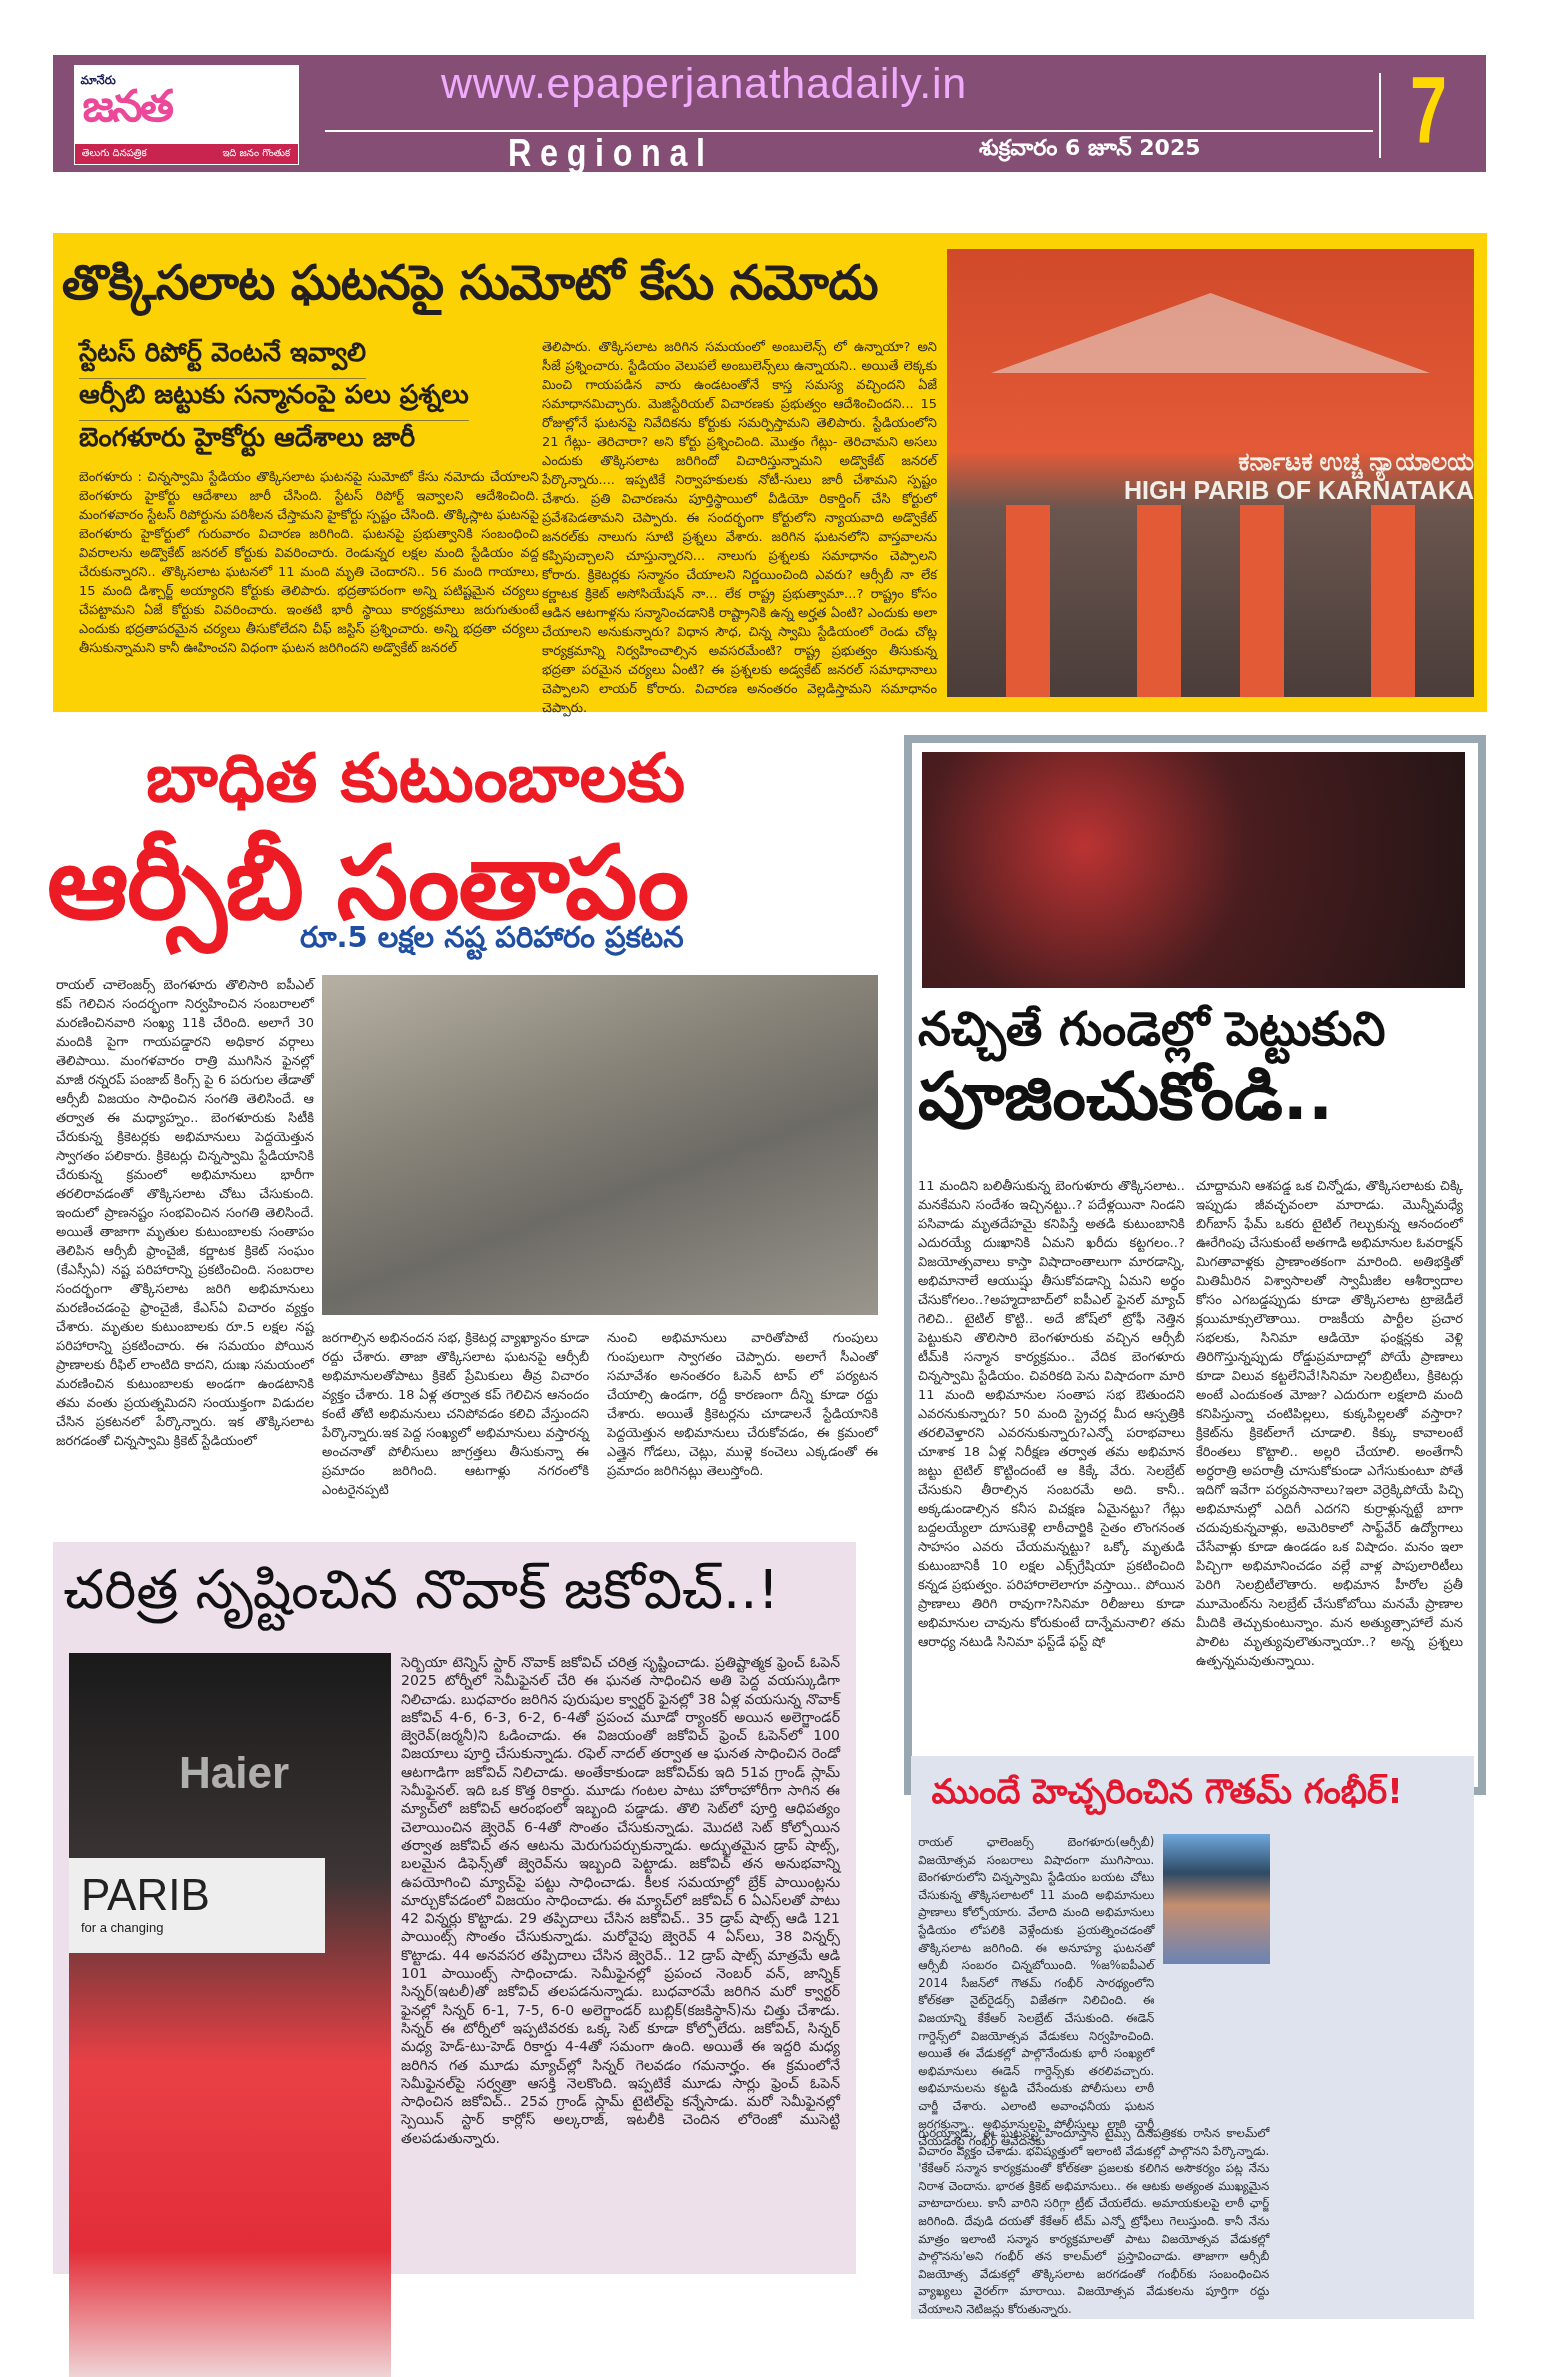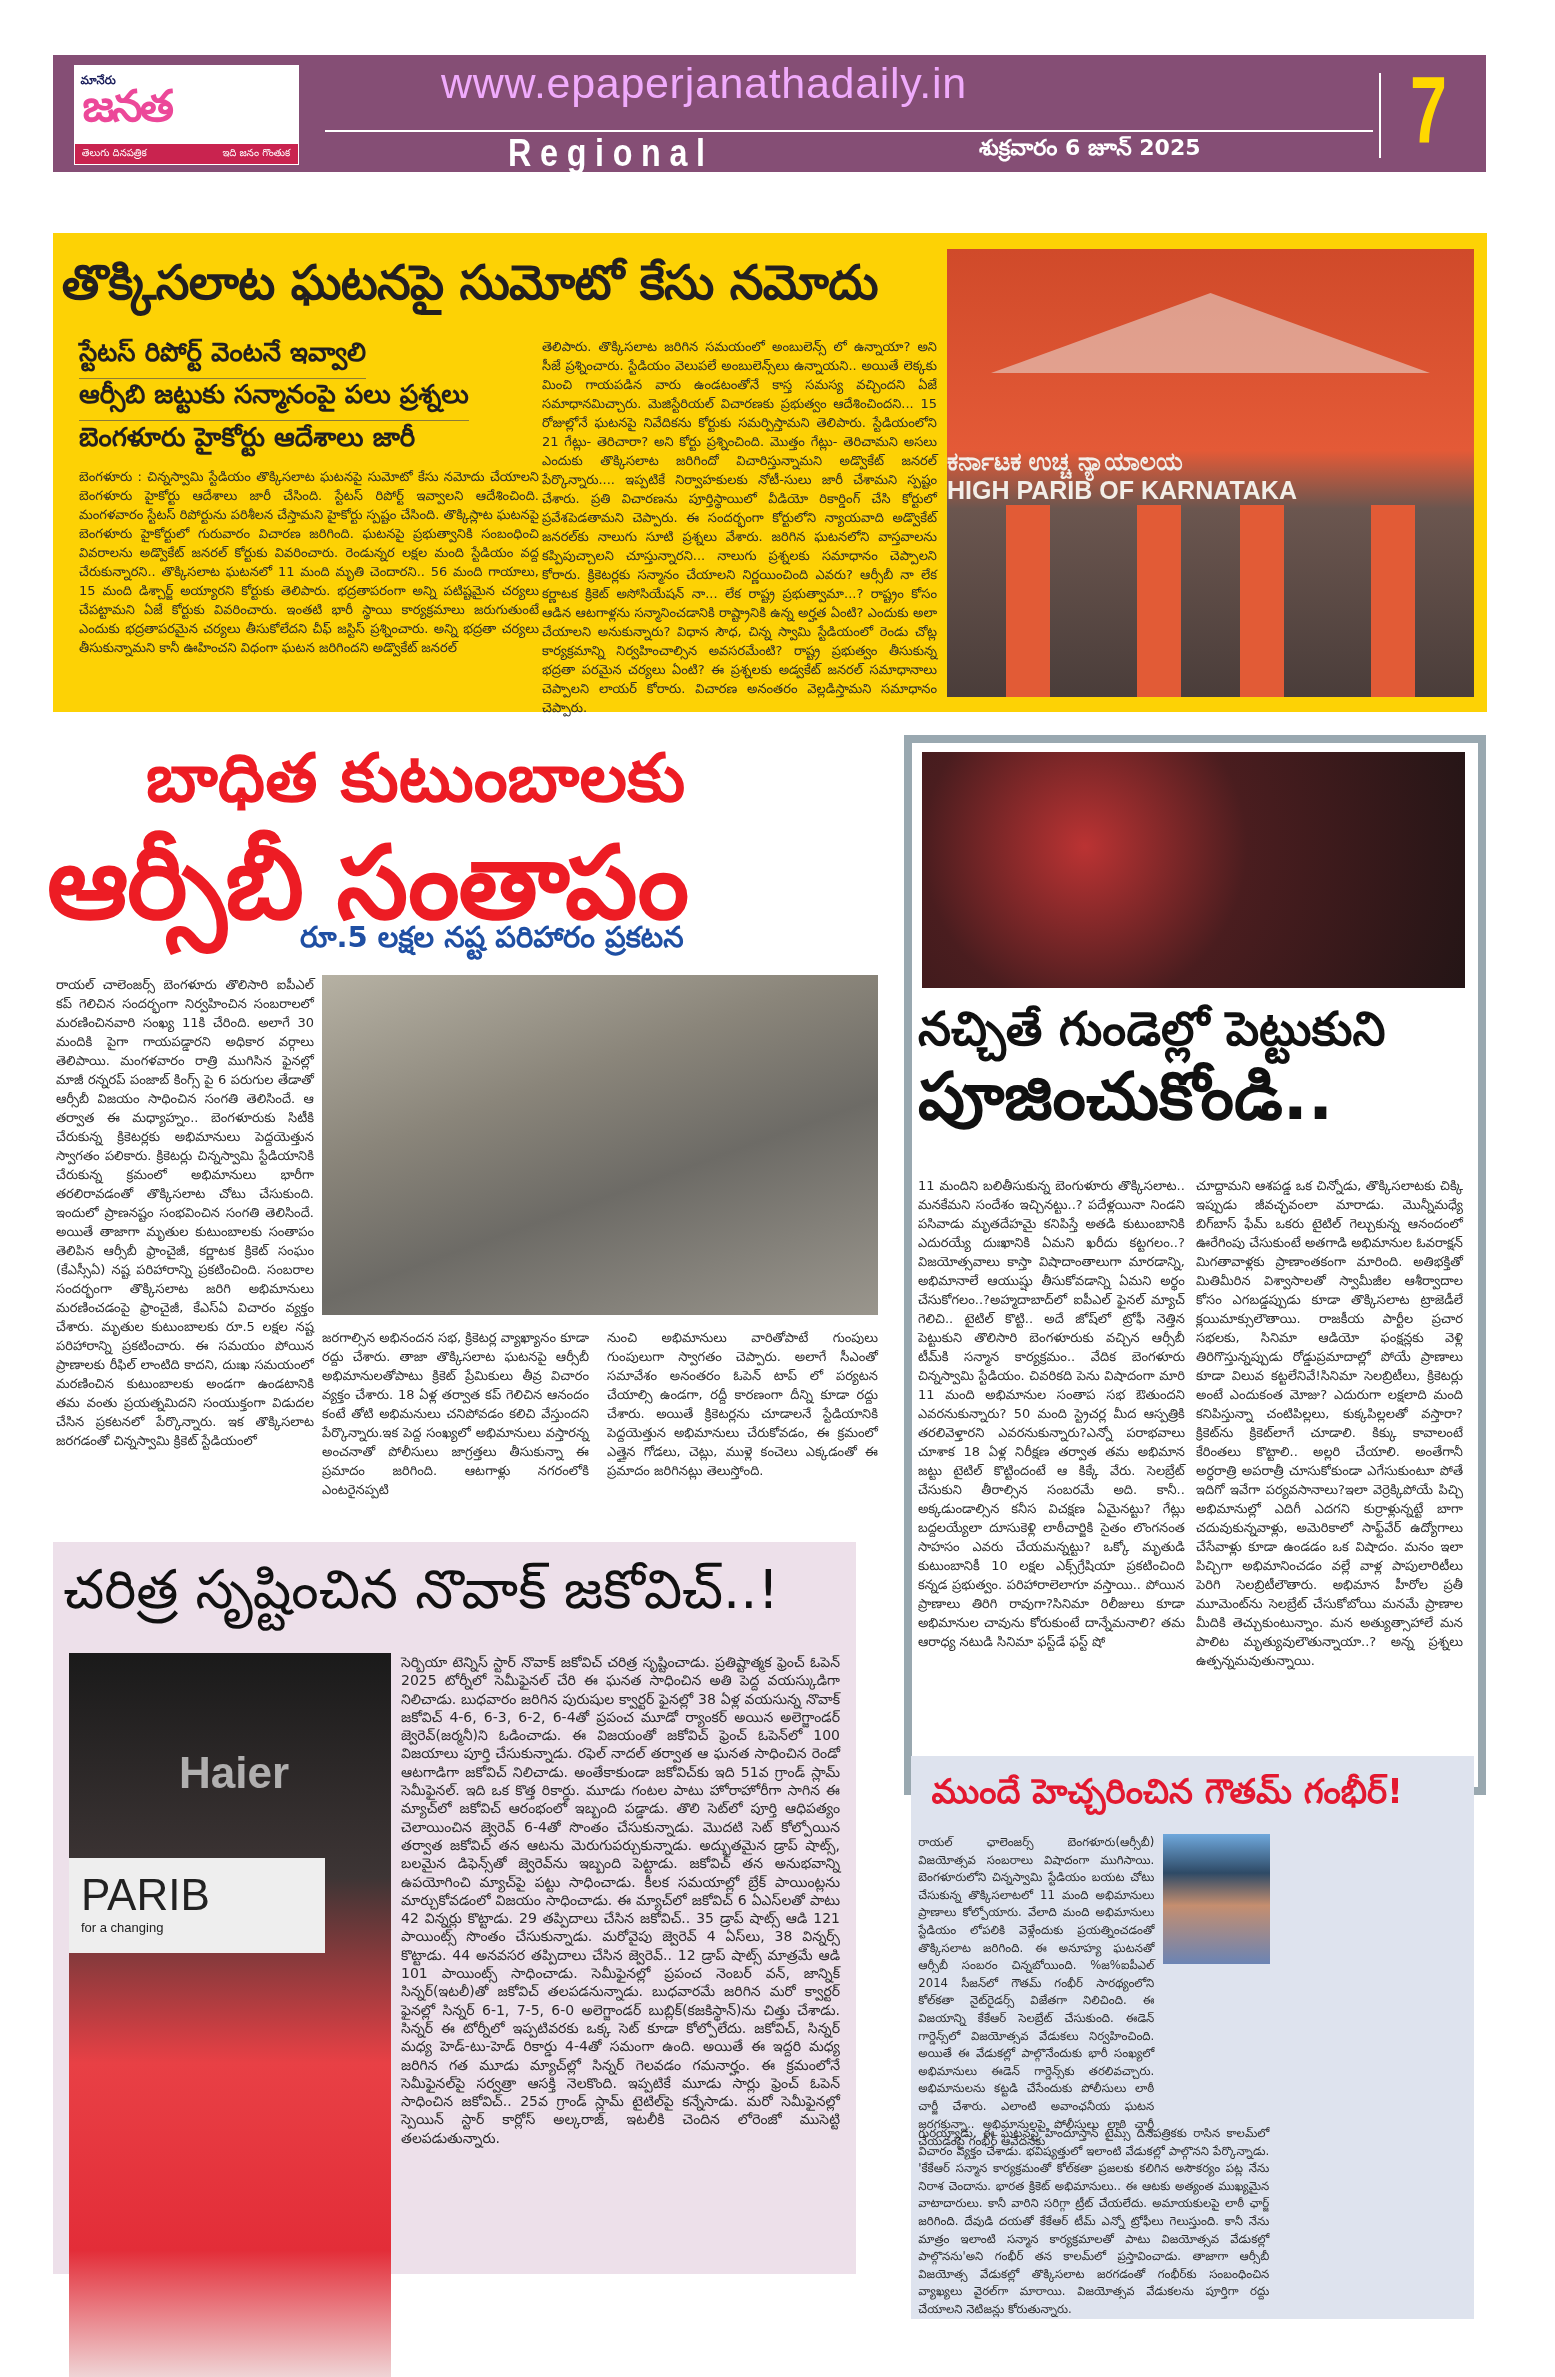--- a/index.html
+++ b/index.html
@@ -17,21 +17,21 @@
 #date{left:926px;top:80px;font-size:22px;color:#fff;font-weight:bold}
 #vrule{left:1326px;top:17.6px;width:1.5px;height:85px;background:#fff}
 #page-no{left:1357px;top:4.4px;font-family:"Liberation Sans",sans-serif;font-size:95px;font-weight:bold;color:#ffd800;line-height:102px;transform:scaleX(.7);transform-origin:left}
 
 #a1{left:53px;top:233px;width:1434px;height:479px;background:#fdd205}
 #a1-head{left:8.8px;top:20.5px;font-size:48px;font-weight:900;color:#231f20;letter-spacing:-0.7px}
 .sub{position:absolute;left:26px;font-size:26px;font-weight:bold;color:#231f20;border-bottom:1.5px solid #8a7a3a;padding-bottom:4.4px}
 .col{position:absolute;font-size:13px;line-height:19px;text-align:justify;color:#2a2a2a}
 #a1-photo{left:894px;top:16px;width:527px;height:448px;background:linear-gradient(#d04a2a 0%,#e45a37 45%,#6b564f 58%,#4a3d3a 100%)}
 #a1-photo .pedi{position:absolute;left:44px;top:44px;width:439px;height:80px;background:#e8e0da;clip-path:polygon(0 100%,50% 0,100% 100%);opacity:.55}
-#a1-photo .sign{position:absolute;left:0;top:198px;width:100%;text-align:left;color:#f2eee8;font-weight:bold;font-family:"Liberation Sans",sans-serif;font-size:25px;line-height:29px}
+#a1-photo .sign{position:absolute;left:0;top:198px;width:100%;text-align:right;color:#f2eee8;font-weight:bold;font-family:"Liberation Sans",sans-serif;font-size:25px;line-height:29px}
 #a1-photo .pillar{position:absolute;top:256px;width:44px;height:192px;background:#e25b36}
 
 #a2-h1{left:146px;top:739px;font-size:67px;font-weight:900;color:#ed1c24}
 #a2-h2{left:47px;top:823px;font-size:102px;font-weight:900;color:#ed1c24;letter-spacing:-1.5px}
 #a2-sub{left:300px;top:920px;font-size:29px;font-weight:bold;color:#1f4fa3}
 #a2-photo{left:322px;top:975px;width:556px;height:340px;background:linear-gradient(160deg,#b6b1a3 0%,#8a857a 35%,#6d6b66 60%,#9a968d 100%)}
 
 #a3{left:904px;top:735px;width:582px;height:1060px;border:8.8px solid #99a8b0;background:#fff}
 #a3-photo{left:10.2px;top:8.8px;width:543px;height:236px;background:radial-gradient(circle at 30% 40%,#b33 0,#4a1d1f 40%,#241516 100%)}
 #a3-h1{left:5.9px;top:258px;font-size:47px;font-weight:900;color:#111}

